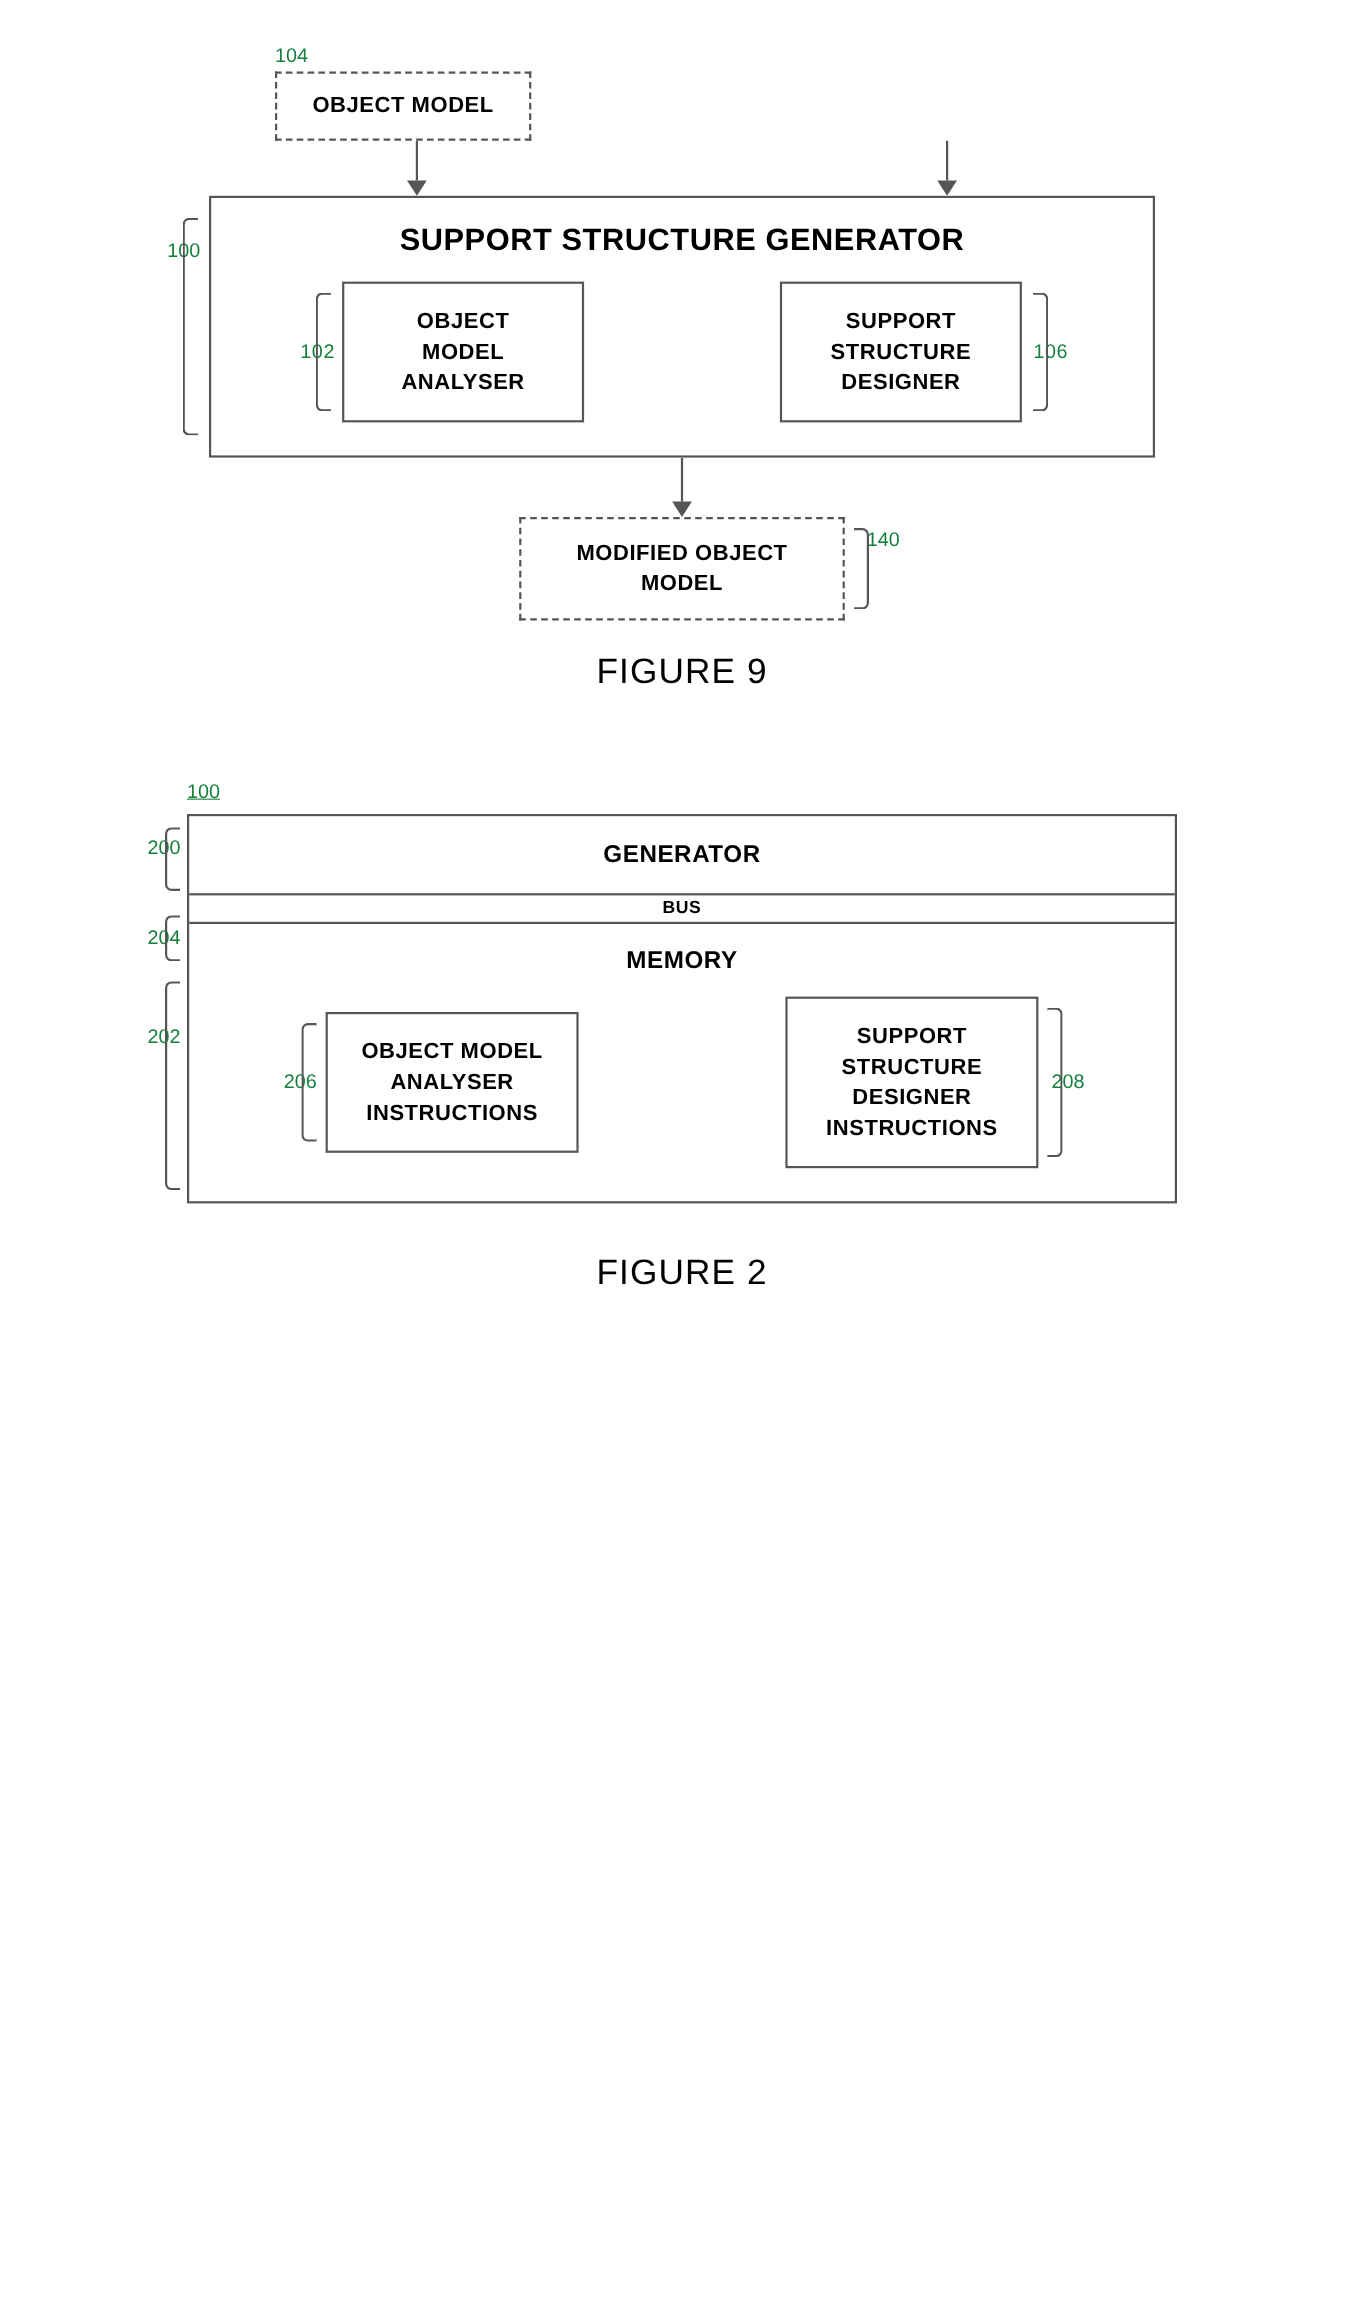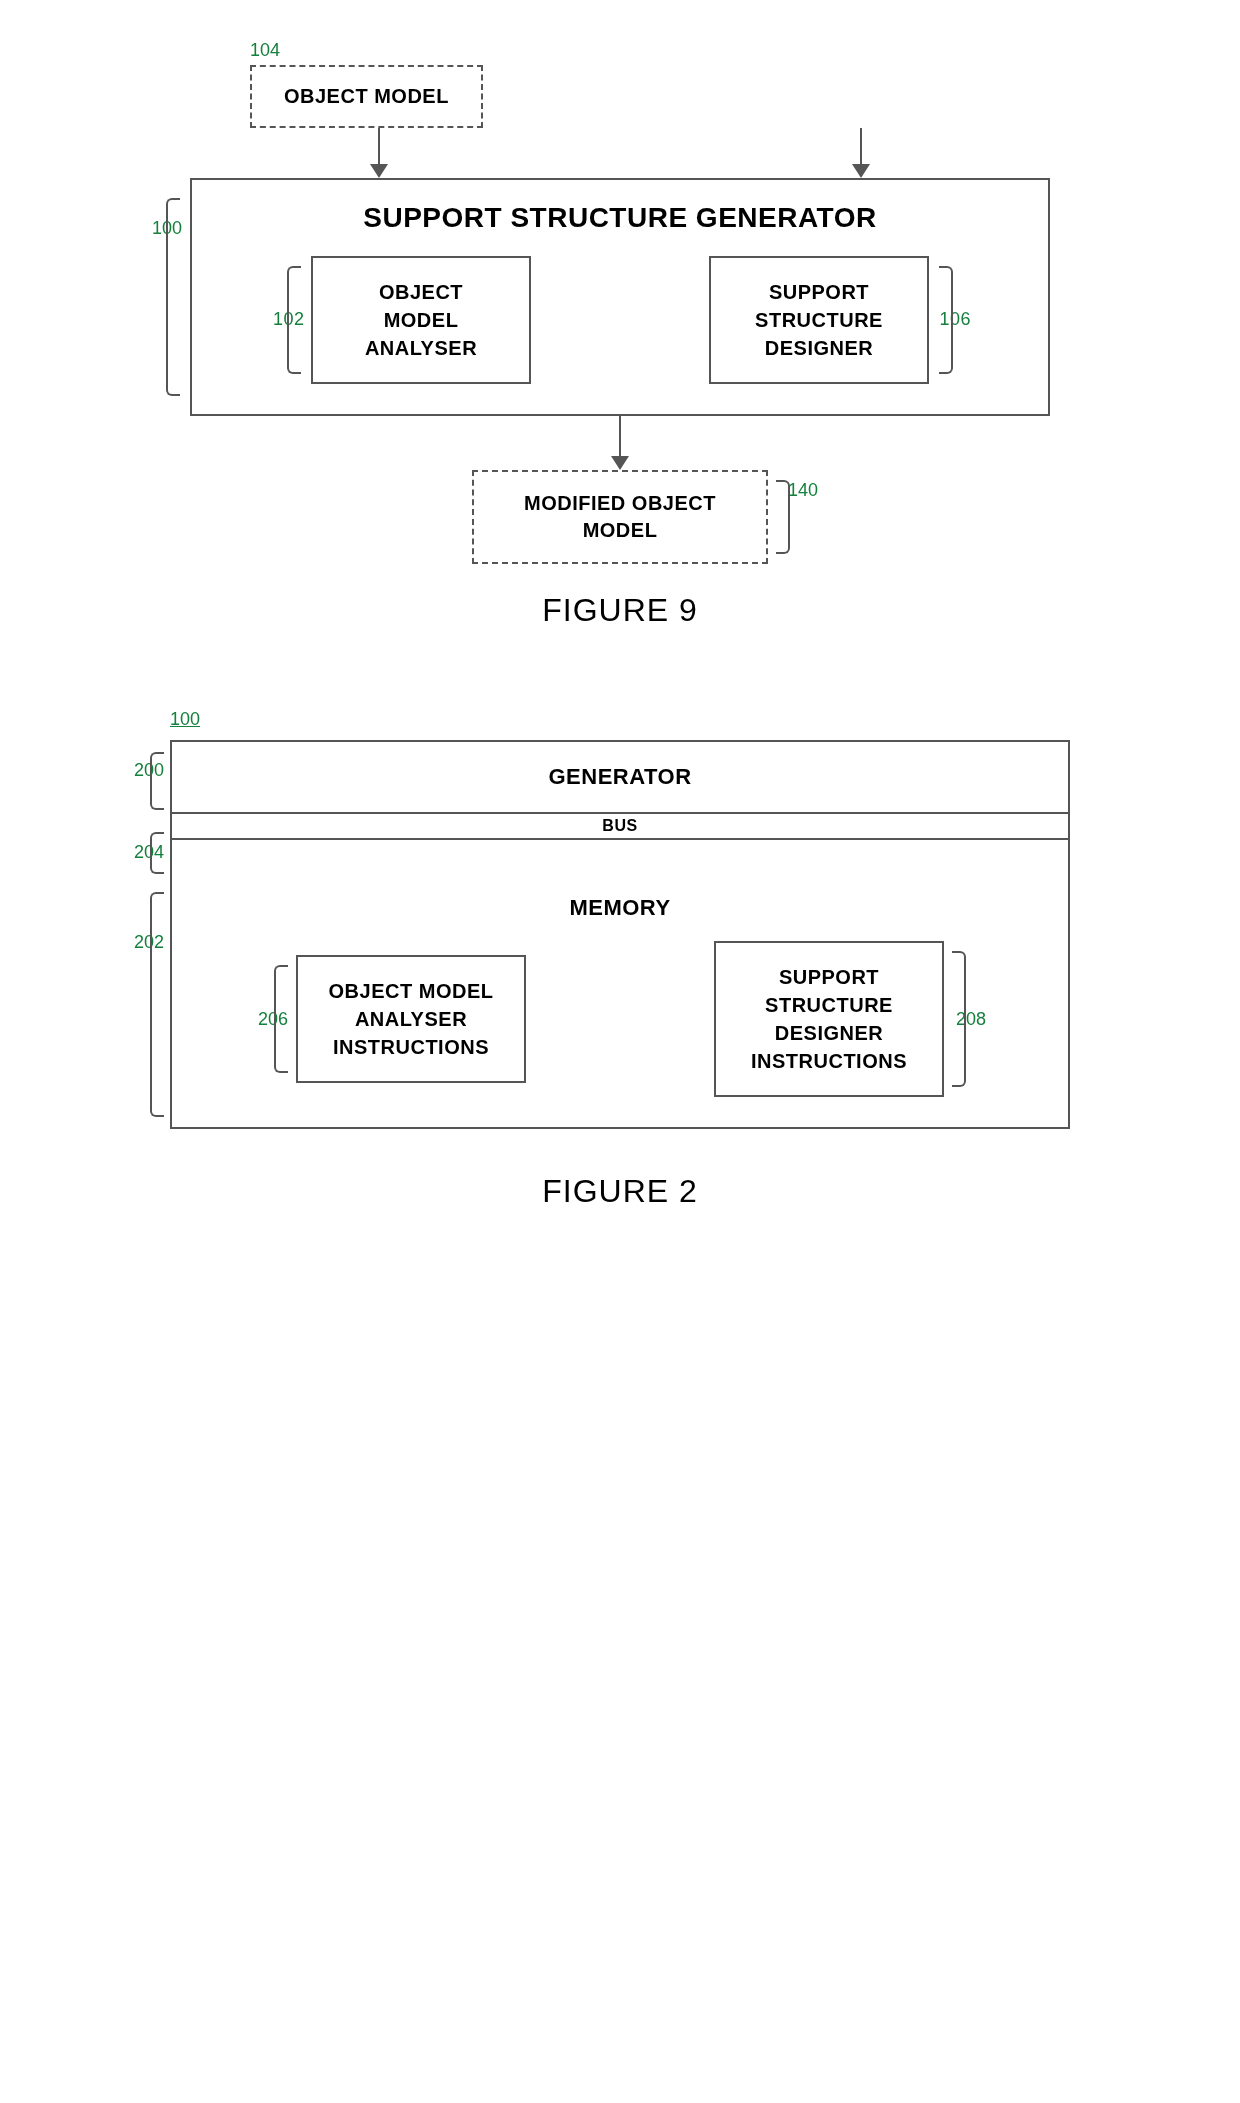--- a/index.html
+++ b/index.html
@@ -126,21 +126,20 @@
       padding: 3px;
       text-align: center;
       font-size: 16px;
       font-weight: bold;
       letter-spacing: 0.5px;
     }
 
     .fig2-memory-section {
       padding: 20px 30px 30px 30px;
       position: relative;
-      margin-top: 35px;
     }
 
     .fig2-memory-title {
       text-align: center;
       font-size: 22px;
       font-weight: bold;
       letter-spacing: 0.5px;
       margin-bottom: 20px;
     }
 

